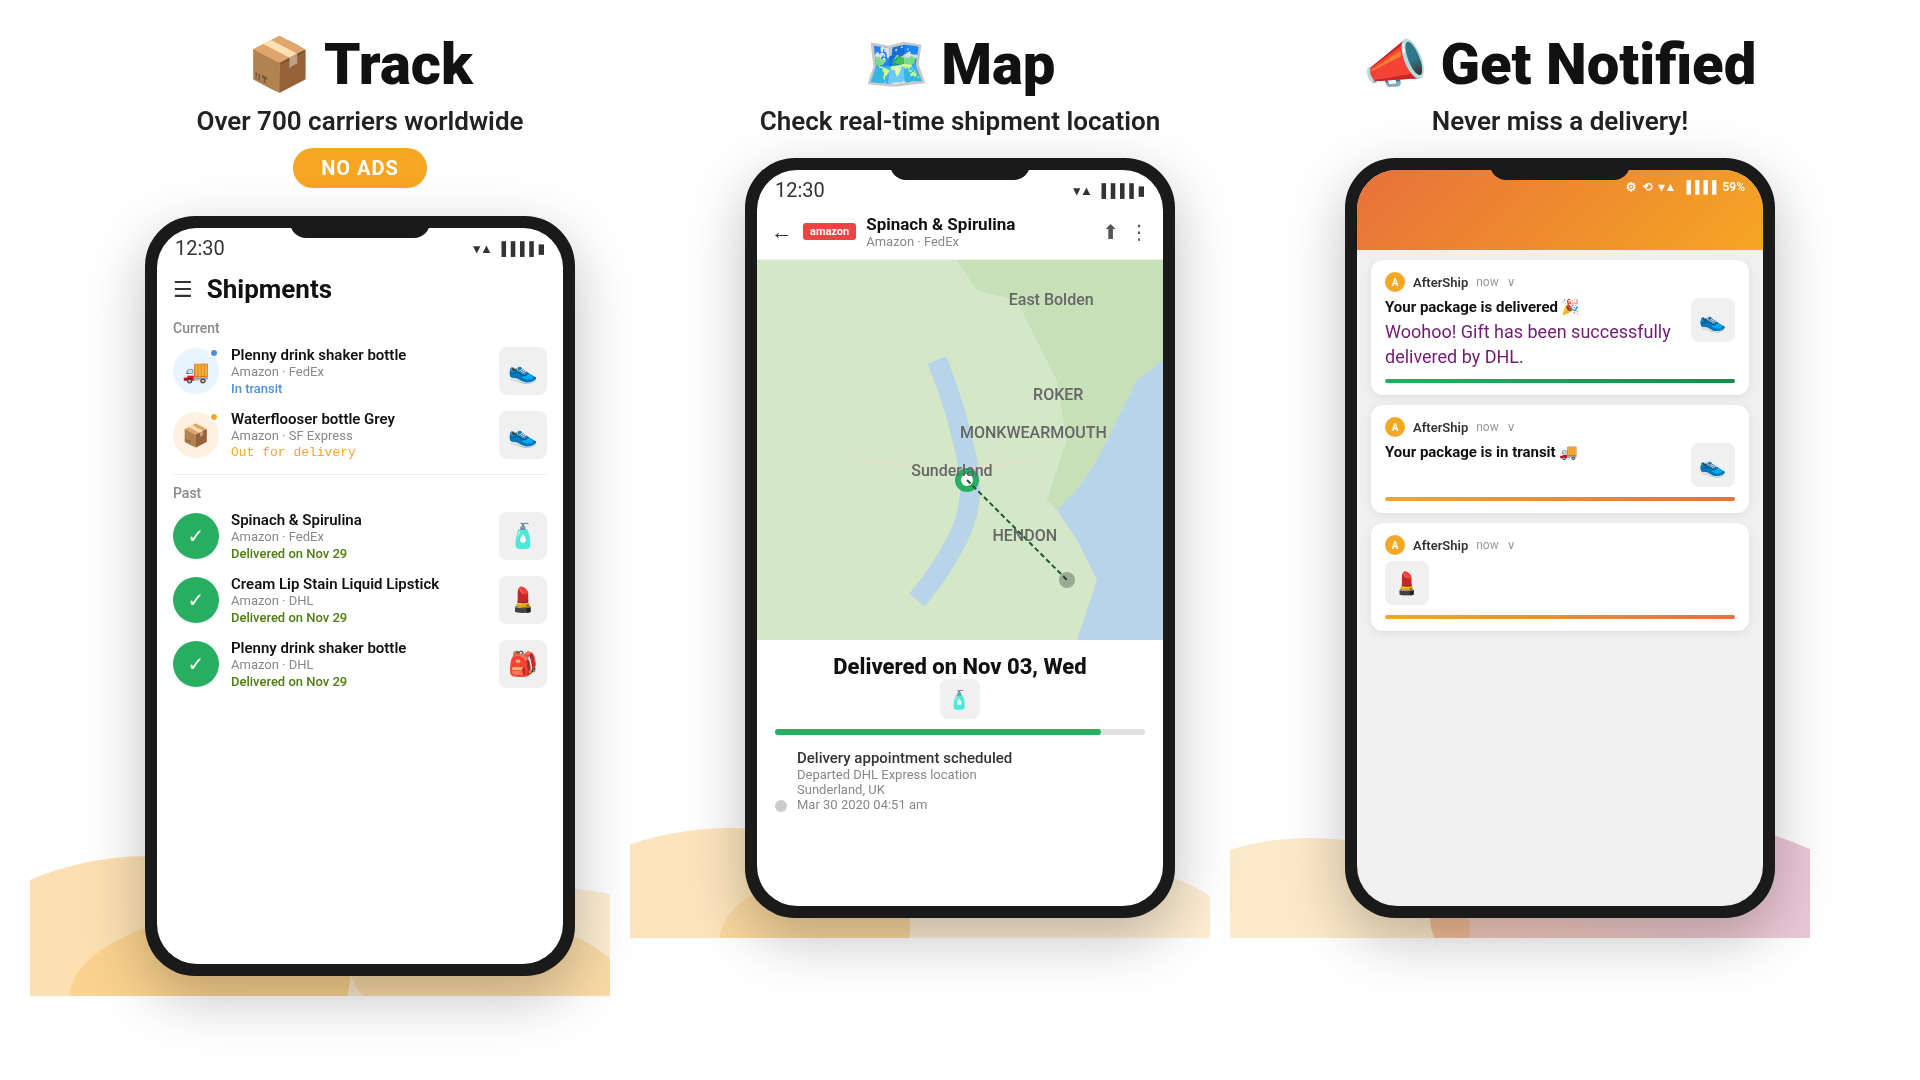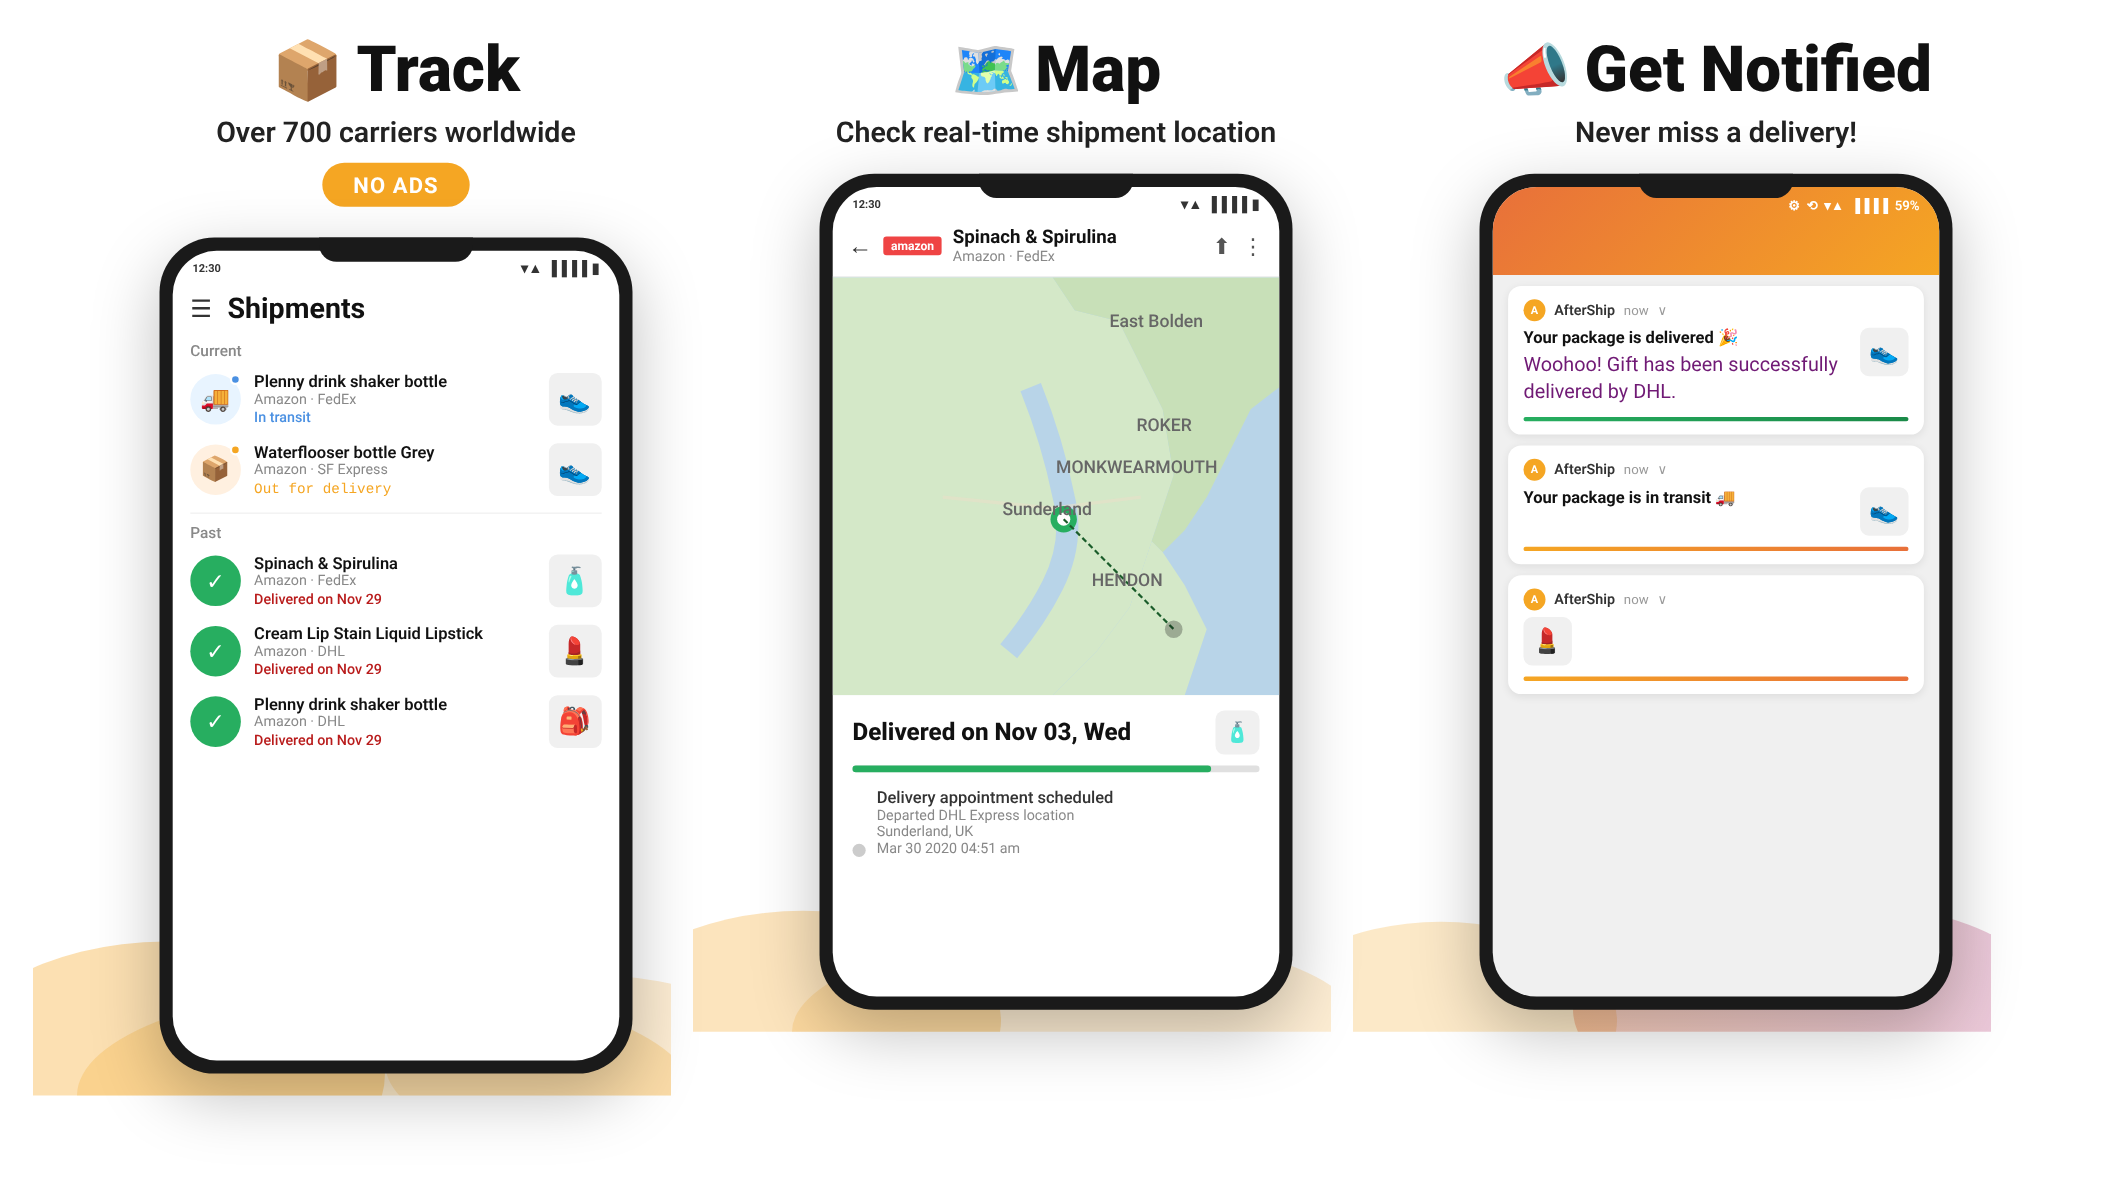--- a/index.html
+++ b/index.html
@@ -107,21 +107,21 @@
     
     .status-bar {
       display: flex;
       justify-content: space-between;
       align-items: center;
       padding: 8px 18px 4px;
       font-size: 13px;
       font-weight: 600;
       color: #333;
     }
-    .status-time { font-weight: 700; font-size: 10px; }
+    .status-time { font-weight: 400; font-size: 20px; }
     .status-icons { display: flex; gap: 4px; align-items: center; }
 
     
     .shipments-screen {
       padding: 0 16px;
     }
     .shipments-header {
       display: flex;
       align-items: center;
       gap: 14px;
@@ -189,21 +189,21 @@
       font-size: 13px;
       color: #888;
       margin-bottom: 2px;
     }
     .shipment-status {
       font-size: 13px;
       font-weight: 500;
     }
     .status-in-transit { color: #4A90E2; }
     .status-out-delivery { color: #F5A623; font-family: Liberation Mono, monospace; }
-    .status-delivered { color: #b91c1c; }
+    .status-delivered { color: #4d7c0f; }
 
     .shipment-thumb {
       width: 48px;
       height: 48px;
       border-radius: 8px;
       background: #f0f0f0;
       display: flex;
       align-items: center;
       justify-content: center;
       font-size: 24px;
@@ -275,20 +275,21 @@
       padding: 14px 18px;
     }
     .delivered-date {
       font-size: 22px;
       font-weight: 800;
       color: #111;
       margin-bottom: 10px;
       display: flex;
       align-items: center;
       justify-content: space-between;
+      flex-direction: column;
     }
     .progress-bar {
       width: 100%;
       height: 6px;
       background: #e0e0e0;
       border-radius: 3px;
       margin-bottom: 14px;
     }
     .progress-fill {
       height: 100%;

